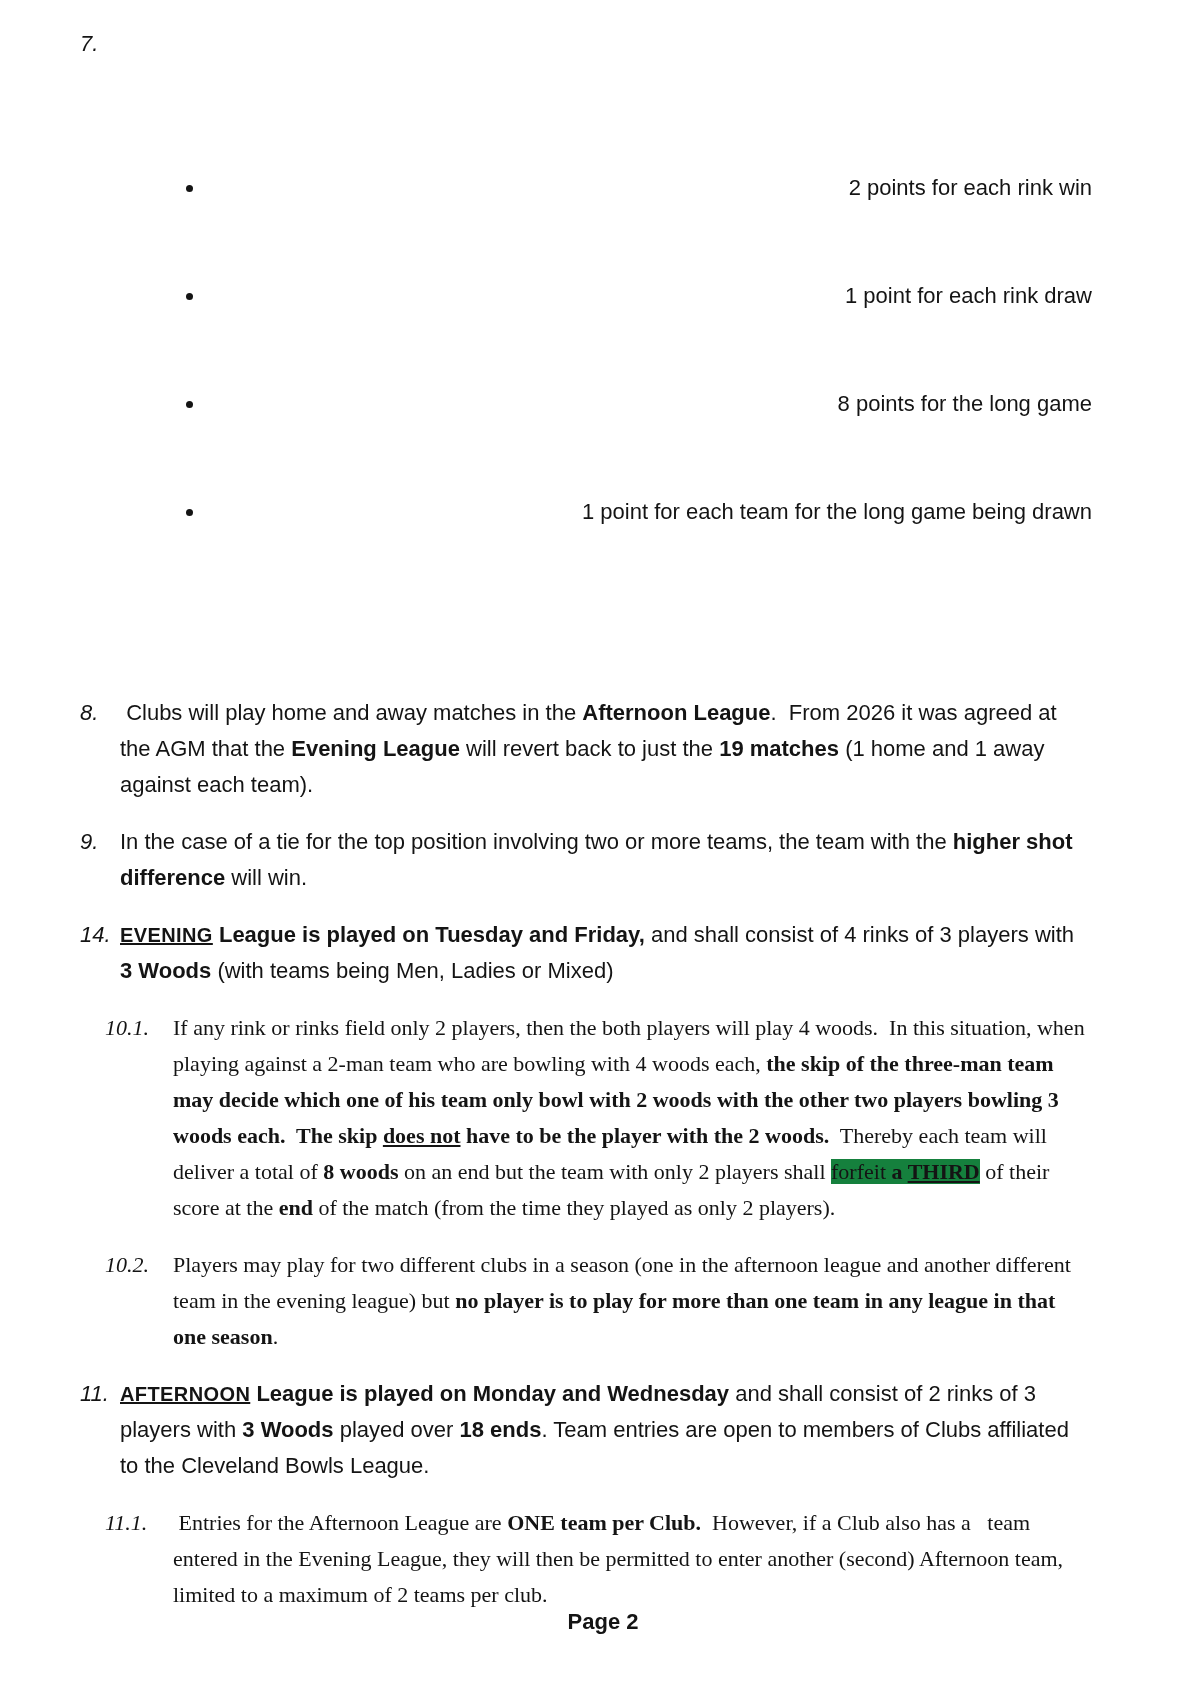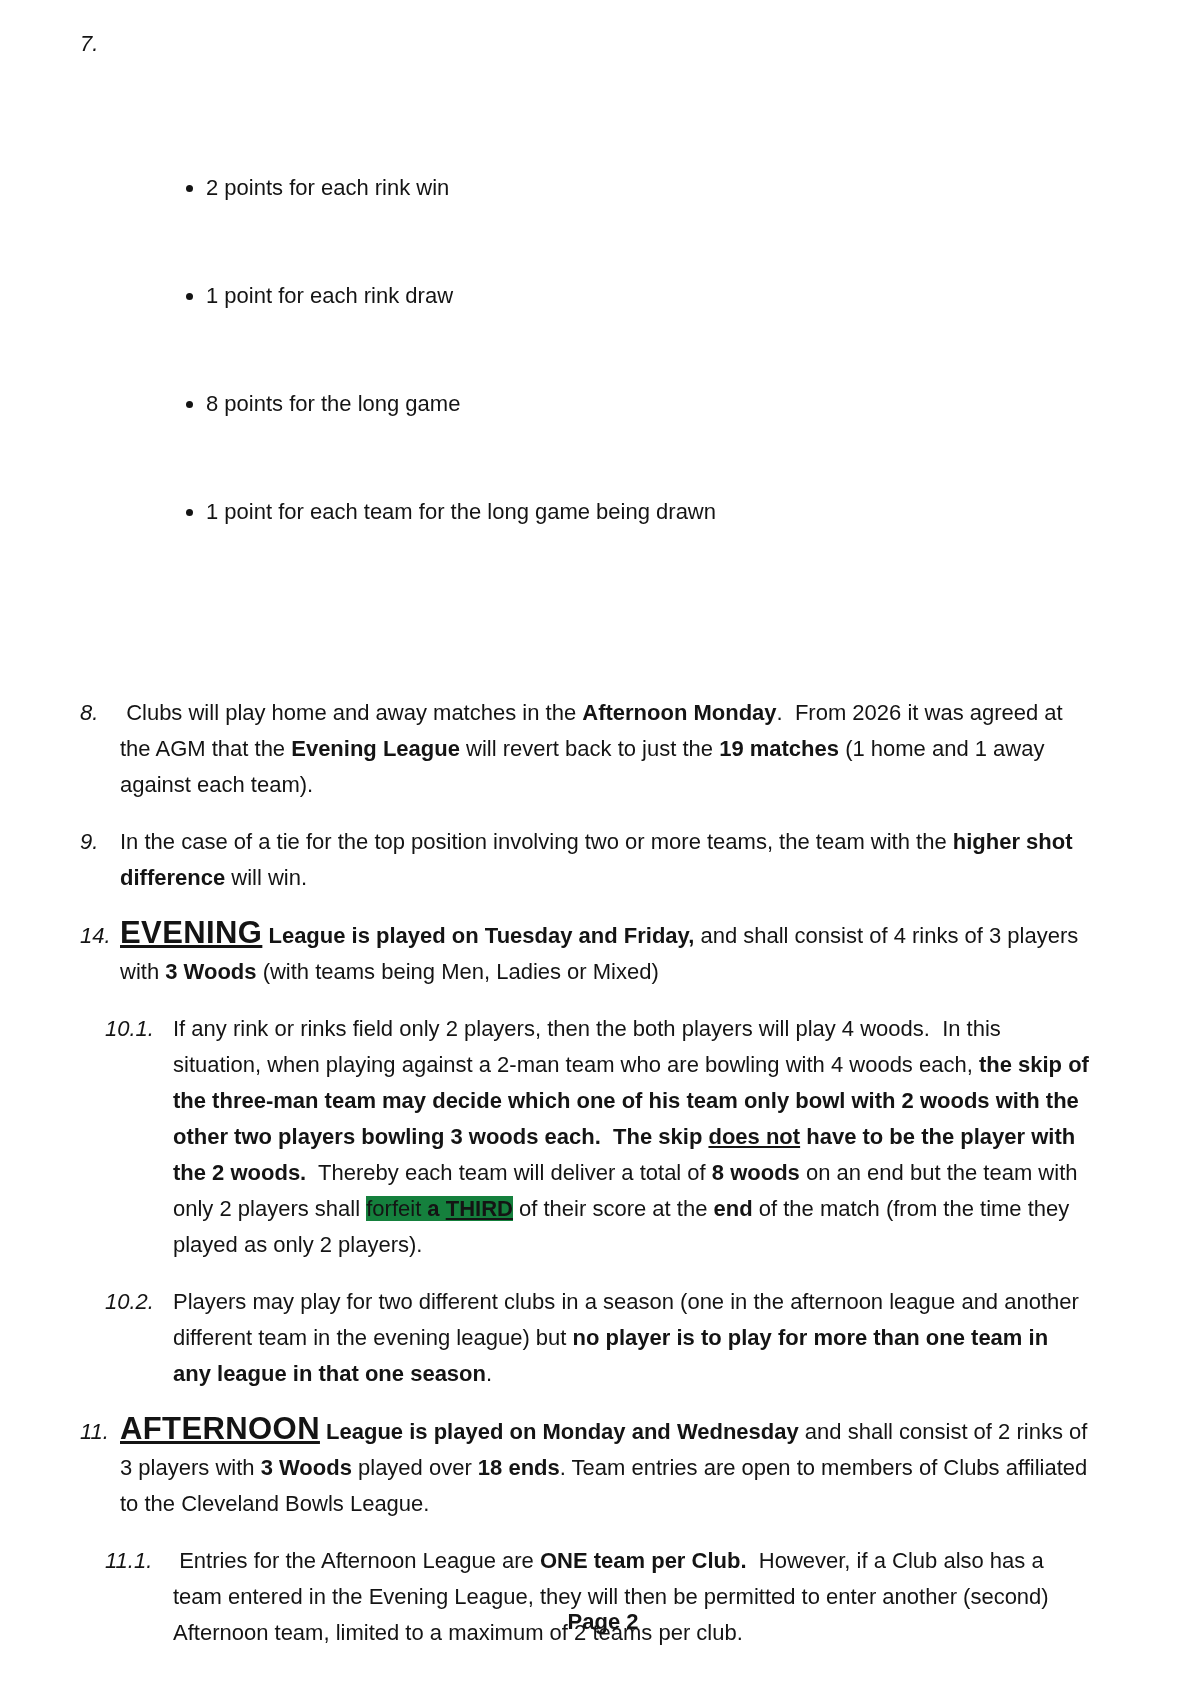--- a/index.html
+++ b/index.html
@@ -24,34 +24,35 @@
   }
   .item .num {
     flex: 0 0 40px;
     font-style: italic;
     white-space: nowrap;
   }
   .item .content {
     flex: 1 1 auto;
     white-space: pre-wrap;
   }
-  .item.sub { margin-left: 25px; }
+  .item.sub { margin-left: 25px; font-family: Liberation Serif, serif; }
   .item.sub .num { flex: 0 0 68px; }
   .b { font-weight: bold; }
   .u { text-decoration: underline; }
   .h { background: #15803d; }
   .big {
-    font-size: 31px;
+    font-size: 20px;
     line-height: 1;
     letter-spacing: 0.4px;
   }
   ul.bullets {
     list-style: disc;
     padding-left: 86px;
     margin-top: 0;
+    text-align: right;
   }
   ul.bullets li {
     line-height: 36px;
     white-space: pre-wrap;
   }
   .footer {
     position: absolute;
     left: 16px;
     right: 0;
     bottom: 48px;
@@ -72,21 +73,21 @@
         <li>2 points for each rink win</li>
         <li>1 point for each rink draw</li>
         <li>8 points for the long game</li>
         <li>1 point for each team for the long game being drawn</li>
       </ul>
     </div>
   </div>
 
   <div class="item">
     <span class="num">8.</span>
-    <div class="content"><span> Clubs will play home and away matches in the </span><span class="b">Afternoon Monday</span><span>.  From 2026 it was agreed at the AGM that the </span><span class="b">Evening League</span><span> will revert back to just the </span><span class="b">19 matches</span><span> (1 home and 1 away against each team).</span></div>
+    <div class="content"><span> Clubs will play home and away matches in the </span><span class="b">Afternoon League</span><span>.  From 2026 it was agreed at the AGM that the </span><span class="b">Evening League</span><span> will revert back to just the </span><span class="b">19 matches</span><span> (1 home and 1 away against each team).</span></div>
   </div>
 
   <div class="item">
     <span class="num">9.</span>
     <div class="content"><span>In the case of a tie for the top position involving two or more teams, the team with the </span><span class="b">higher shot difference</span><span> will win.</span></div>
   </div>
 
   <div class="item">
     <span class="num">14.</span>
     <div class="content"><span class="b u big">EVENING</span><span class="b"> League is played on Tuesday and Friday,</span><span> and shall consist of 4 rinks of 3 players with </span><span class="b">3 Woods</span><span> (with teams being Men, Ladies or Mixed)</span></div>

